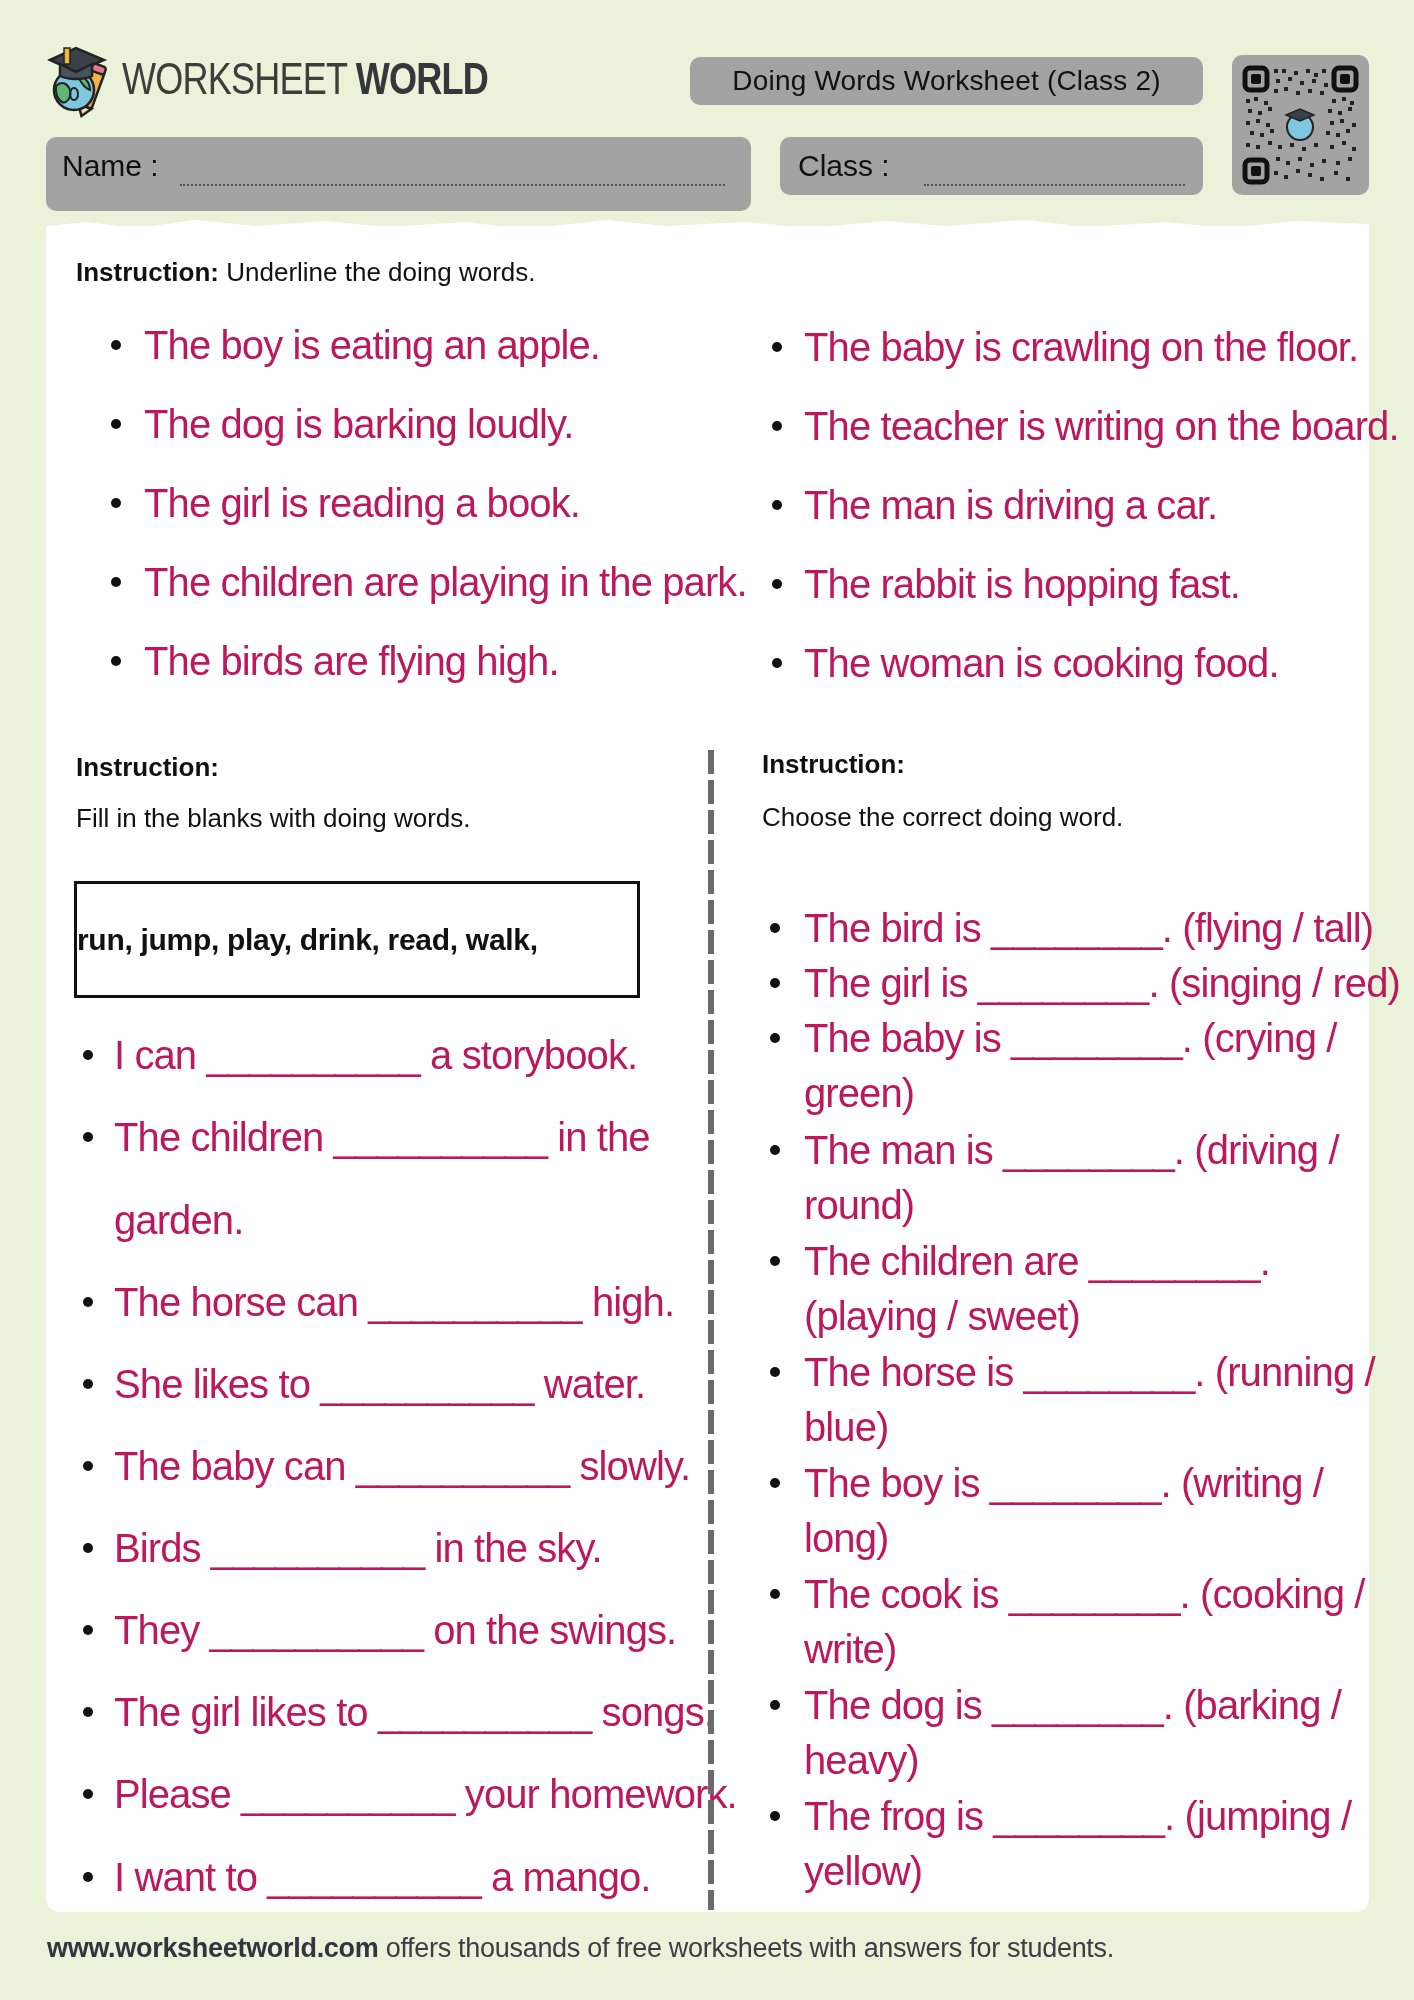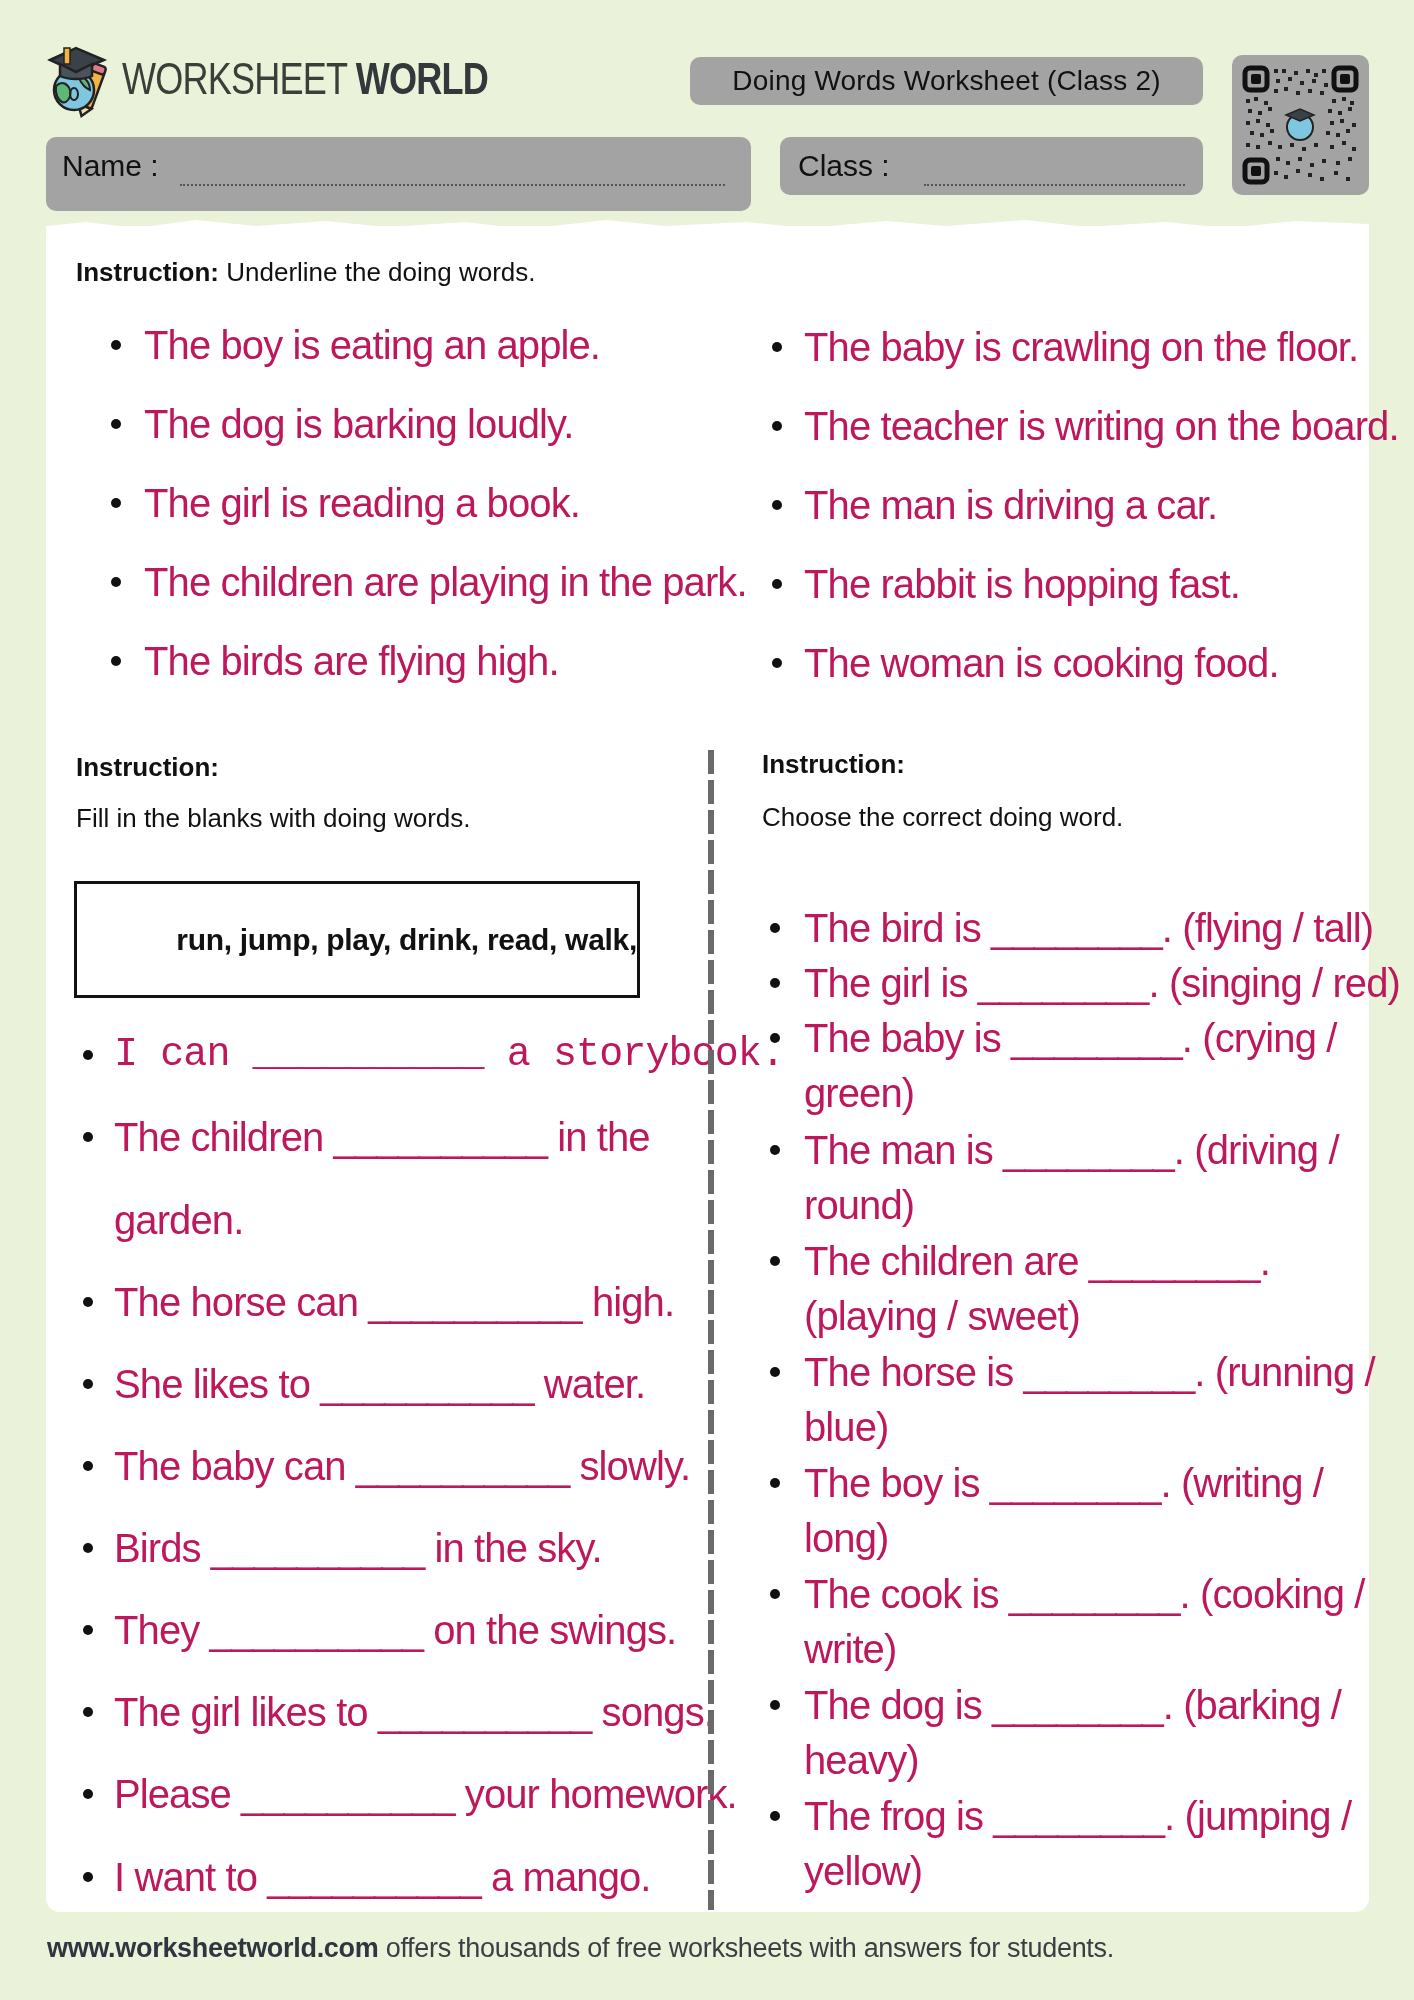--- a/index.html
+++ b/index.html
@@ -36,21 +36,21 @@
   
   .panel { left: 46px; top: 226px; width: 1323px; height: 1686px; background: #fff; border-radius: 0 0 14px 14px; }
   .torn { left: 46px; top: 212px; width: 1323px; height: 24px; }
 
   .instr { font-size: 26px; color: #111; white-space: nowrap; }
   .instr b { font-weight: 700; }
 
   .sent { font-size: 40px; line-height: 40px; color: #be185d; letter-spacing: -0.9px; white-space: nowrap; }
   .bullet { position: absolute; width: 10px; height: 10px; background: #111; border-radius: 50%; }
 
-  .wordbox { left: 74px; top: 881px; width: 566px; height: 117px; border: 3px solid #111; background: #fff; display: flex; flex-direction: column; align-items: flex-end; justify-content: center; }
+  .wordbox { left: 74px; top: 881px; width: 566px; height: 117px; border: 3px solid #111; background: #fff; display: flex; flex-direction: column; align-items: flex-start; justify-content: center; }
   .wordbox span { font-size: 30px; font-weight: 700; line-height: 44px; color: #111; text-align: center; letter-spacing: -0.3px; }
 
   .divider { left: 708px; top: 750px; width: 6px; height: 1160px;
     background: repeating-linear-gradient(to bottom, #6a6a6a 0px, #6a6a6a 24px, transparent 24px, transparent 30px); }
 
   .footer { left: 47px; top: 1933px; font-size: 27px; color: #3b3f45; white-space: nowrap; letter-spacing: -0.3px; }
   .footer .url { font-weight: 700; color: #2f3640; }
 </style>
 </head>
 <body>
@@ -217,21 +217,21 @@
 <div class="abs instr" style="left:76px; top:752px;">
   <b>Instruction:</b>
 </div>
 <div class="abs instr" style="left:76px; top:803px;">Fill in the blanks with doing words.</div>
 
 <div class="abs wordbox">
   <span>run, jump, play, drink, read, walk,</span>
 </div>
 
 <div class="abs bullet" style="left:83px; top:1050px;"></div>
-<div class="abs sent" style="left:114px; top:1035px;font-family:Liberation Mono, monospace;">I can __________ a storybook.</div>
+<div class="abs sent" style="left:114px; top:1035px;">I can __________ a storybook.</div>
 
 <div class="abs bullet" style="left:83px; top:1132px;"></div>
 <div class="abs sent" style="left:114px; top:1117px;">The children __________ in the</div>
 <div class="abs sent" style="left:114px; top:1200px;">garden.</div>
 
 <div class="abs bullet" style="left:83px; top:1297px;"></div>
 <div class="abs sent" style="left:114px; top:1282px;">The horse can __________ high.</div>
 
 <div class="abs bullet" style="left:83px; top:1379px;"></div>
 <div class="abs sent" style="left:114px; top:1364px;">She likes to __________ water.</div>

